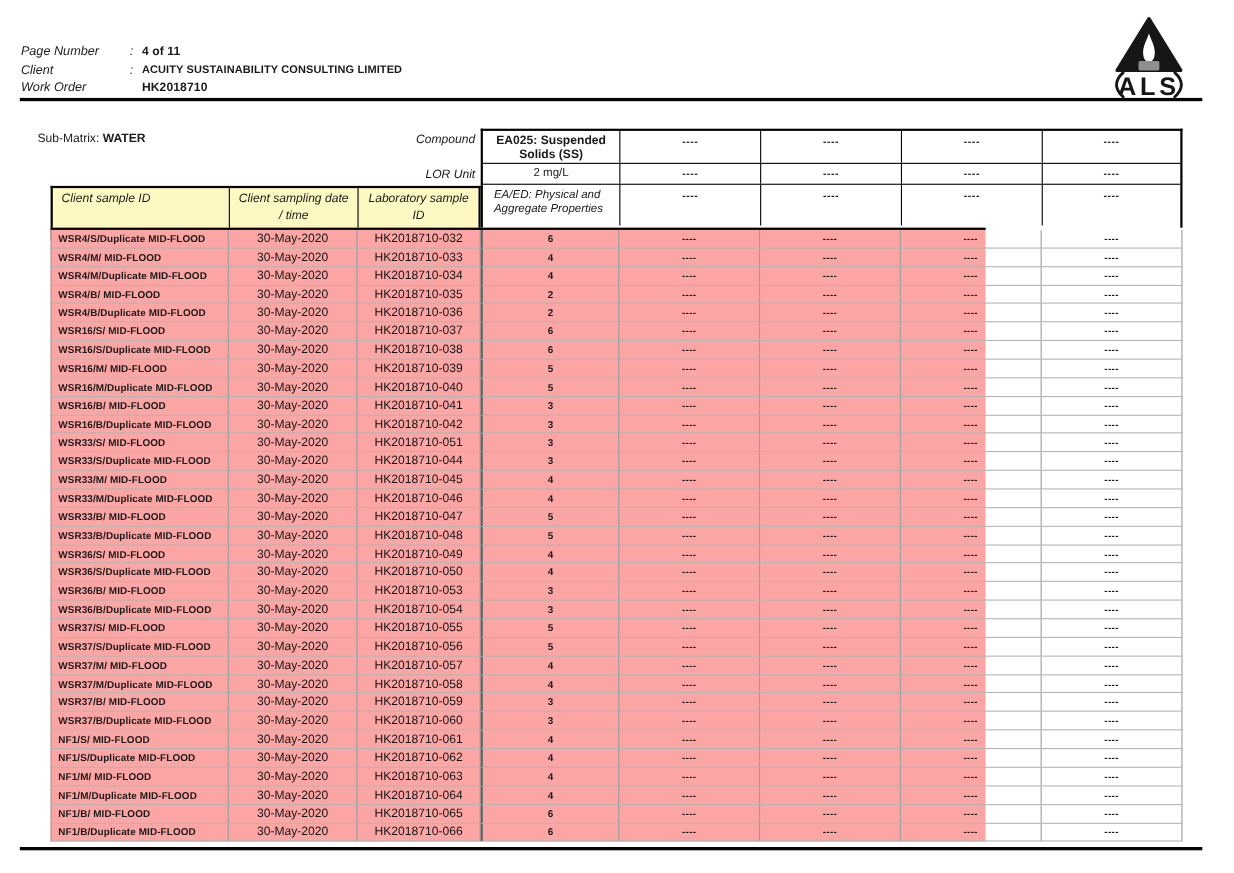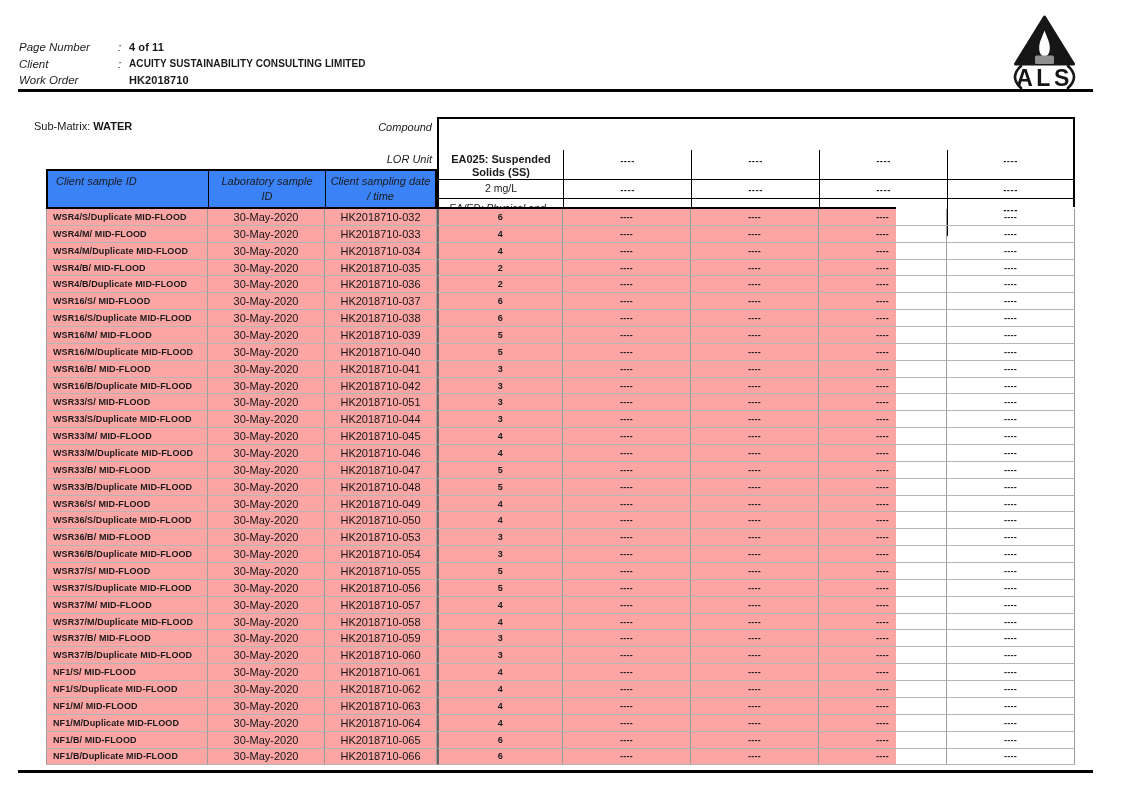--- a/index.html
+++ b/index.html
@@ -31,35 +31,35 @@
   .cap { position:absolute; right:690px; font-style:italic; font-size:11px; white-space:nowrap; }
   .cap.compound { top:121px; }
   .cap.lor { top:153px; }
 
   
   .compound-block {
     position:absolute; left:437px; top:117px; width:638px; height:90px;
     border:2px solid #000; border-bottom:none; background:#fff;
   }
   .cmp-row { display:grid; grid-template-columns:124px 128px 128px 128px 126px; }
-  .cmp-row.r-name { height:29px;margin-top:31px; }
+  .cmp-row.r-name { height:29px; }
   .cmp-row.r-lor  { height:19px; border-top:1px solid #000; }
   .cmp-row.r-meth { height:38px; border-top:1px solid #000;font-style:italic; }
   .cmp-cell { border-left:1px solid #000; display:flex; align-items:flex-start; justify-content:center; overflow:hidden; }
   .cmp-cell:first-child { border-left:none; }
   .cmp-name { font-weight:bold; font-size:11px; line-height:13px; text-align:center; padding-top:3px; }
   .cmp-lor { font-size:10.5px; padding-top:2px; }
   .cmp-meth { font-size:10.5px; line-height:13px; justify-content:flex-start; text-align:left; padding:3px 4px 0 10px; }
   .cmp-cell.dash { font-weight:bold; font-size:9.5px; letter-spacing:.5px; justify-content:center; text-align:center; padding:4px 0 0 0; }
 
   
   .left-head {
     position:absolute; left:46px; top:169px; width:391px; height:50px;
     border:2px solid #000; border-bottom:none;
-    display:grid; grid-template-columns:160px 117px 1fr; background:#3b82f6;
+    display:grid; grid-template-columns:160px 117px 1fr; background:#fef9c3;
   }
   .lh-cell { border-left:1px solid #000; font-style:italic; font-size:11px; line-height:15px;
              padding-top:3px; text-align:center; }
   .lh-cell:first-child { border-left:none; text-align:left; padding-left:8px; }
 
   
   .results-grid {
     position:absolute; left:46px; top:207px; width:850px;
     border-top:2.5px solid #000; background:#fca5a5;
   }
@@ -131,27 +131,27 @@
         <div class="cmp-cell cmp-meth dash">----</div>
       </div>
     </div>
 
   <div class="left-head">
     <div class="lh-cell">
       <div>Client sample ID</div>
       <div></div>
     </div>
     <div class="lh-cell">
+      <div>Client sampling date</div>
+      <div>/ time</div>
+    </div>
+    <div class="lh-cell">
       <div>Laboratory sample</div>
       <div>ID</div>
     </div>
-    <div class="lh-cell">
-      <div>Client sampling date</div>
-      <div>/ time</div>
-    </div>
   </div>
 
   <div class="results-grid">
       <div class="t-row">
         <div class="cell c-id">WSR4/S/Duplicate MID-FLOOD</div>
         <div class="cell c-date">30-May-2020</div>
         <div class="cell c-lab">HK2018710-032</div>
         <div class="cell c-res first-res">6</div>
         <div class="cell c-res">----</div>
         <div class="cell c-res">----</div>

